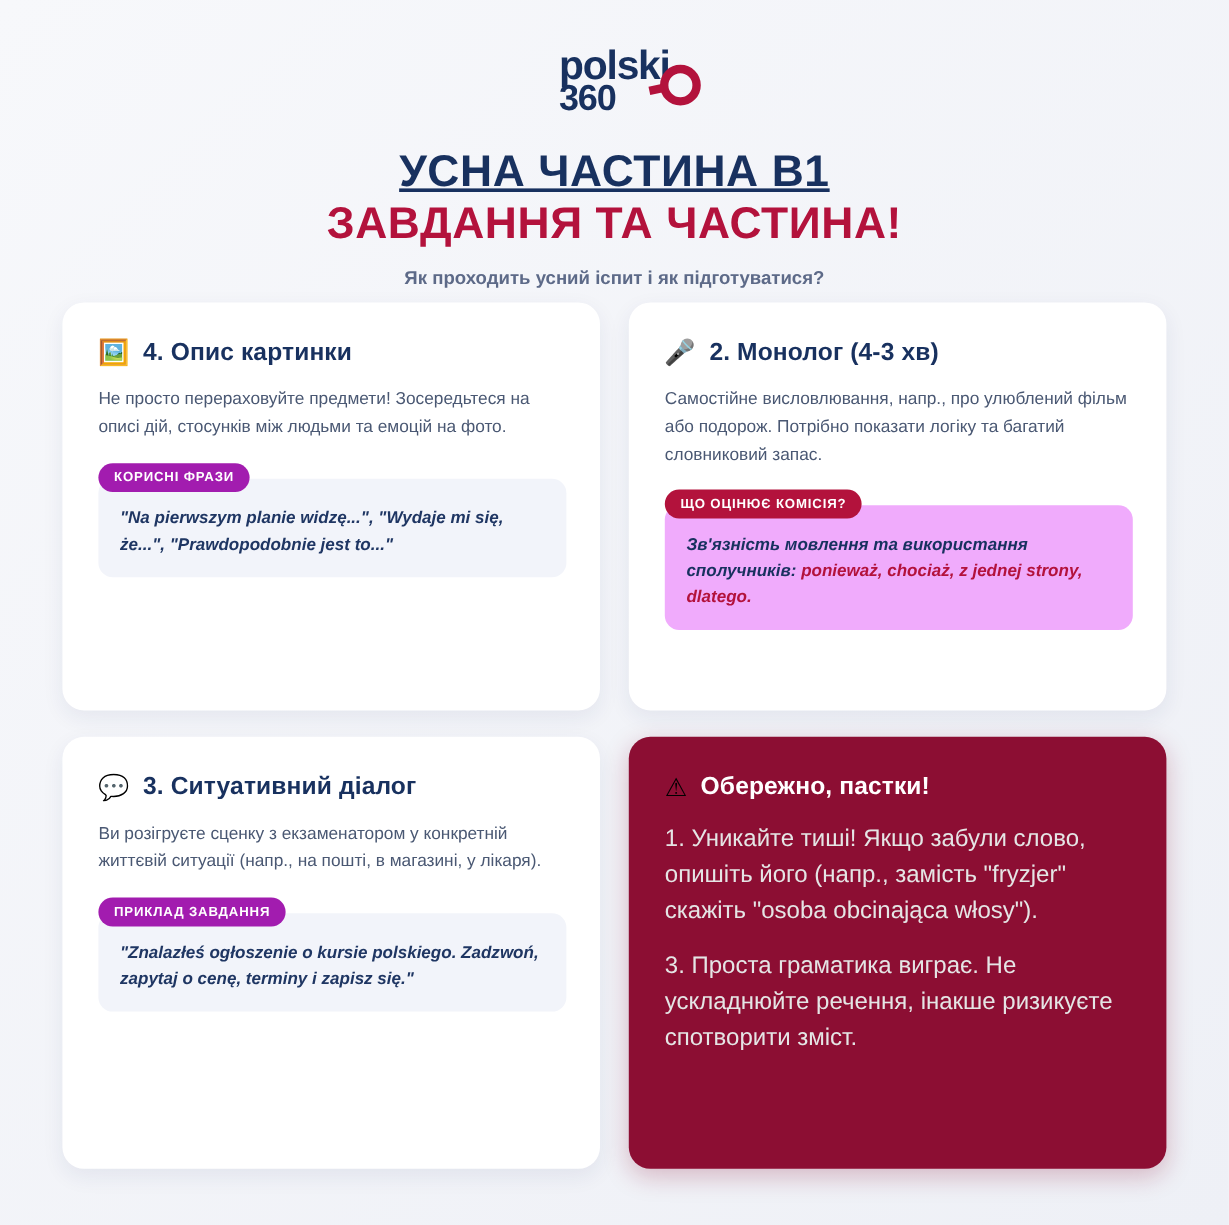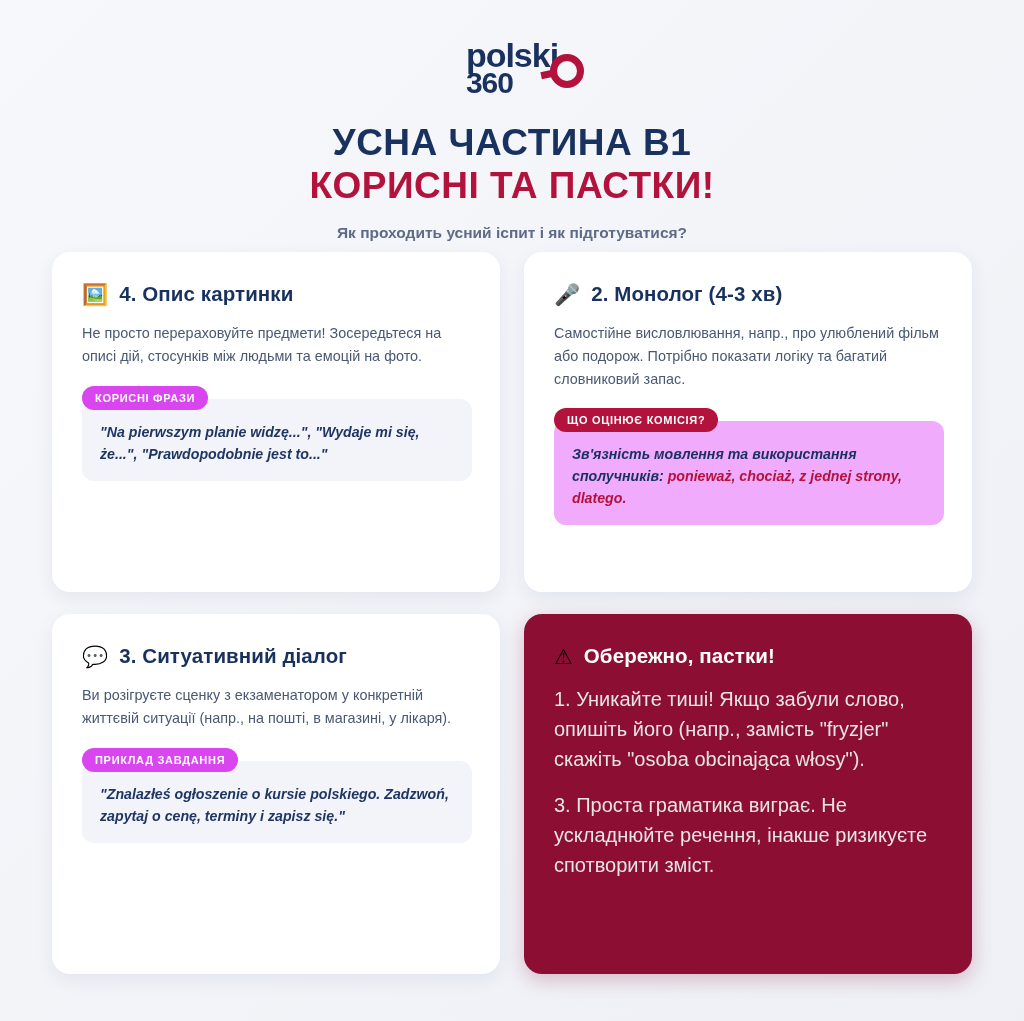--- a/index.html
+++ b/index.html
@@ -70,20 +70,21 @@
   .title-block {
     text-align: center;
     margin-top: 24px;
   }
   .title-1 {
     font-size: 37px;
     font-weight: bold;
     color: #18315f;
     letter-spacing: 0.5px;
     line-height: 1.12;
+    text-decoration: underline;
   }
   .title-2 {
     font-size: 37px;
     font-weight: bold;
     color: #b3123c;
     letter-spacing: 0.5px;
     line-height: 1.12;
     margin-top: 2px;
   }
   .subtitle {
@@ -147,21 +148,21 @@
 
   .card-body {
     font-size: 14.4px;
     line-height: 1.58;
     color: #4a5873;
   }
 
   
   .pill {
     display: inline-block;
-    background: #d946ef;
+    background: #a21caf;
     color: #ffffff;
     font-size: 11px;
     font-weight: bold;
     letter-spacing: 0.7px;
     padding: 6px 13px;
     border-radius: 20px;
     margin-top: 18px;
     position: relative;
     z-index: 2;
   }
@@ -203,21 +204,21 @@
   <div class="logo-wrap">
     <div class="logo">
       <span class="logo-top">polski</span>
       <span class="logo-bottom">360</span>
       <span class="logo-ring"></span>
     </div>
   </div>
 
   <div class="title-block">
     <div class="title-1">УСНА ЧАСТИНА B1</div>
-    <div class="title-2">КОРИСНІ ТА ПАСТКИ!</div>
+    <div class="title-2">ЗАВДАННЯ ТА ЧАСТИНА!</div>
     <div class="subtitle">Як проходить усний іспит і як підготуватися?</div>
   </div>
 
   <div class="grid">
 
     <div class="card">
       <div class="card-head">
         <span class="card-icon">🖼️</span>
         <span class="card-title">4. Опис картинки</span>
       </div>

